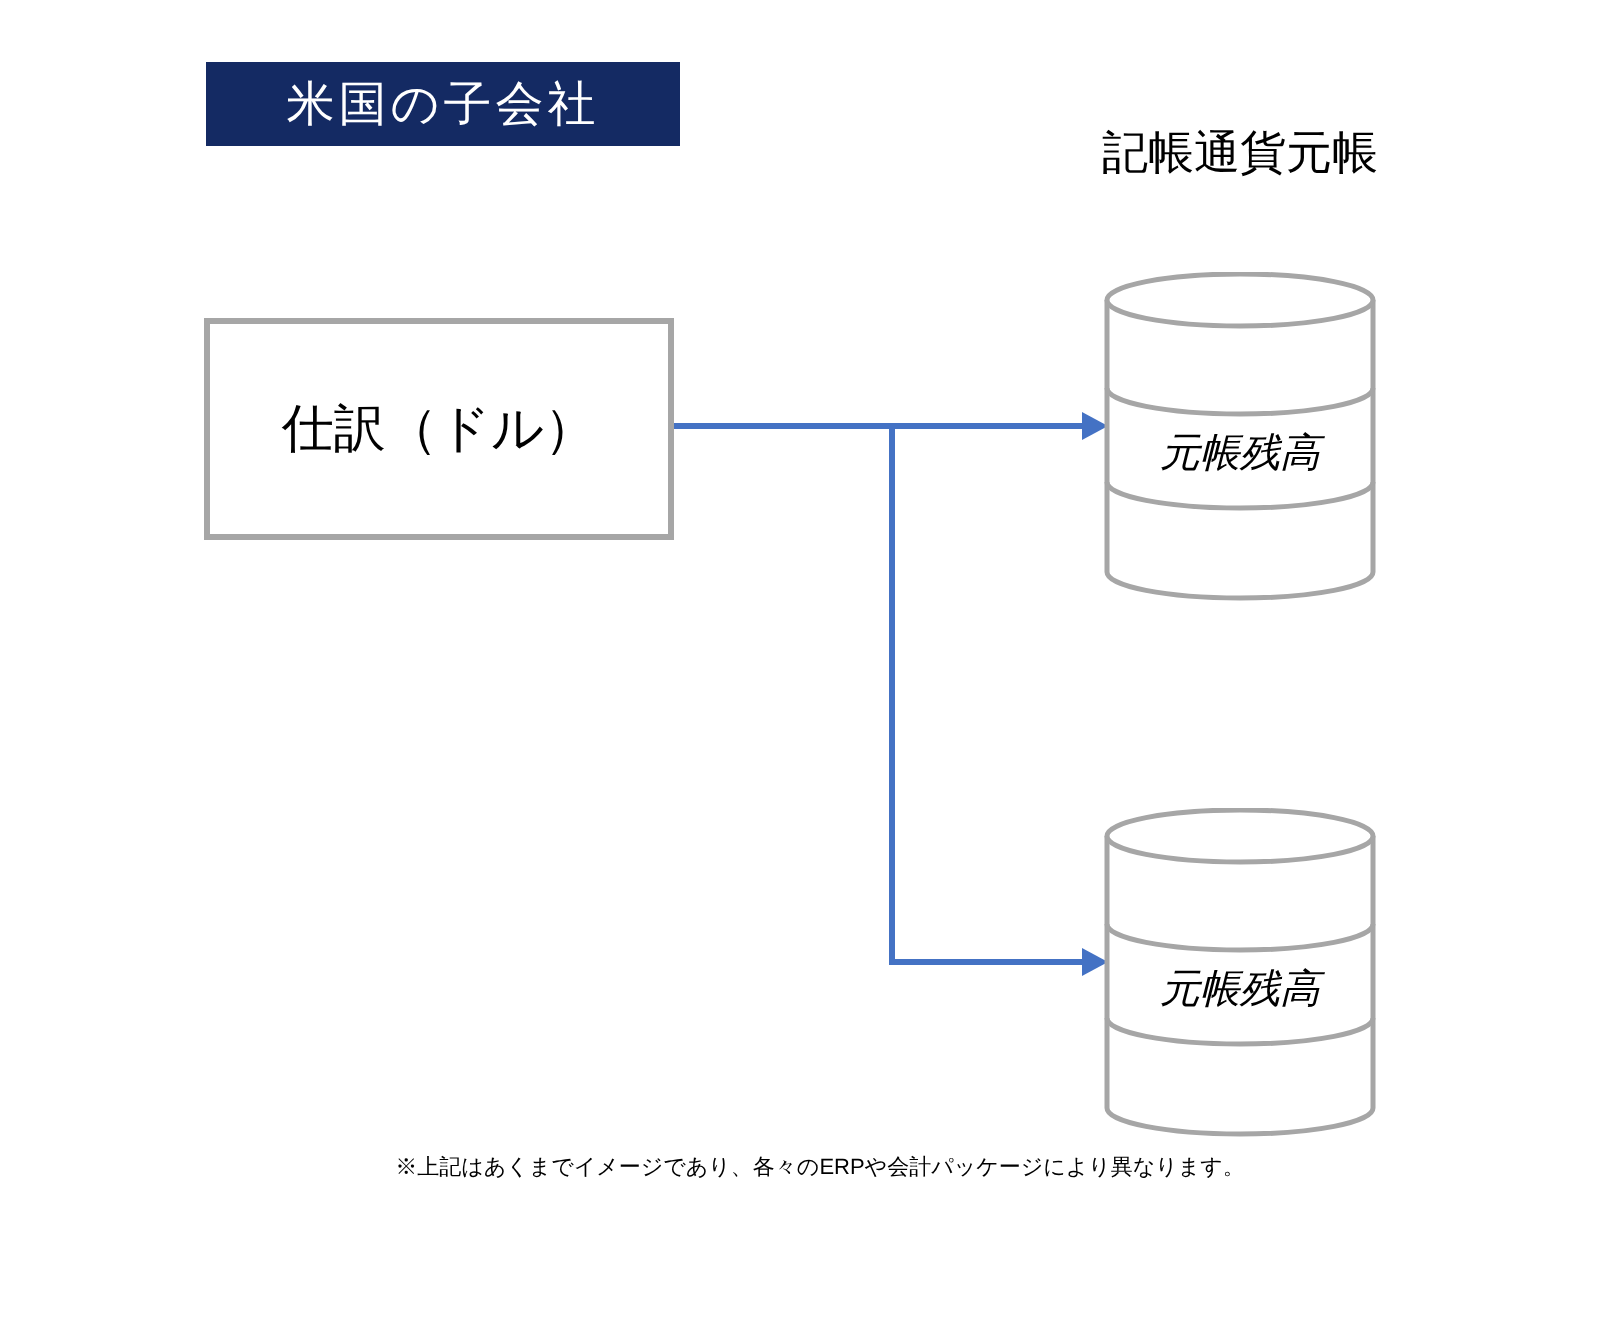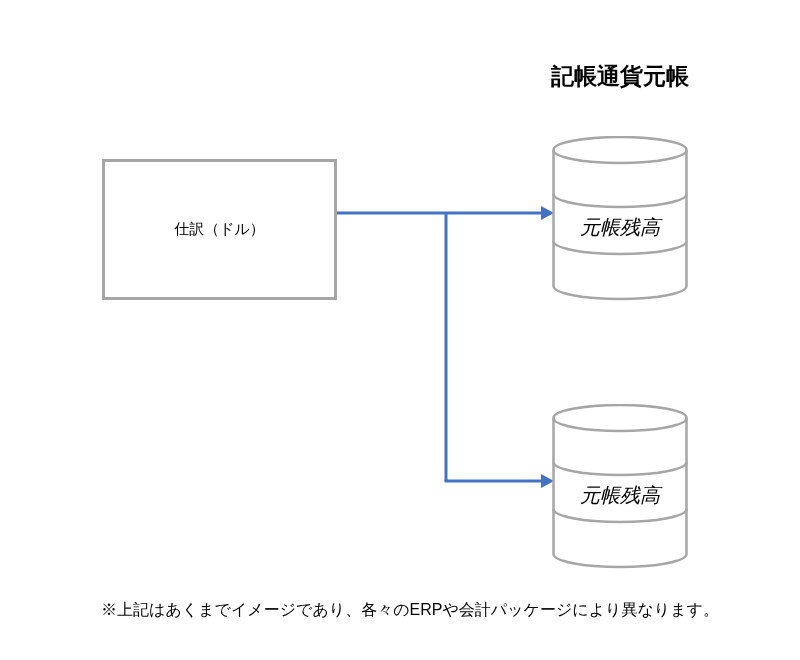--- a/index.html
+++ b/index.html
@@ -25,56 +25,59 @@
   .header-box{
     position:absolute;left:103px;top:31px;
     width:237px;height:42px;
     background:var(--header-bg);
     color:var(--header-text);
     display:flex;align-items:center;justify-content:center;
     font-size:24px;letter-spacing:2px;
   }
   .journal-box{
     position:absolute;left:102px;top:159px;
-    width:235px;height:141px;
+    width:235px;height:111px;
     border:3px solid var(--shape-border);
     background:#ffffff;
     display:flex;align-items:center;justify-content:center;
-    font-size:15px;
+    font-size:26px;
     text-align:right;
   }
   .connector-layer{
     position:absolute;left:0;top:0;width:800px;height:660px;
     pointer-events:none;
   }
   .db-icon{position:absolute;left:552px;width:136px;height:166px;}
   .db-icon.db1{top:136px;}
   .db-icon.db2{top:404px;}
   .db-balance{
     position:absolute;left:552px;width:136px;
     text-align:center;font-size:20px;line-height:24px;font-style:italic;
   }
   .db-balance.b1{top:215px;}
   .db-balance.b2{top:483px;}
   .ledger-label{
     position:absolute;width:260px;
-    text-align:center;font-size:23px;line-height:28px;font-weight:bold;
+    text-align:center;font-size:23px;line-height:28px;
   }
   .ledger-label.l1{left:490px;top:62px;}
   .ledger-label.l2{left:487px;top:332px;}
   .footnote{
-    position:absolute;left:20px;top:600px;width:780px;
-    text-align:center;font-size:16px;
+    position:absolute;left:20px;top:576px;width:780px;
+    text-align:center;font-size:11px;
   }
 </style>
 </head>
 <body>
 
 <div class="canvas">
 
+  <div class="header-box">
+    <span>米国の子会社</span>
+  </div>
 
   <div class="journal-box">
     <span>仕訳（ドル）</span>
   </div>
 
   <svg class="connector-layer" viewBox="0 0 800 660" xmlns="http://www.w3.org/2000/svg">
     <path d="M337,213 H541" stroke="var(--connector)" stroke-width="3" fill="none"></path>
     <polygon points="554,213 541,206 541,220" fill="var(--connector)"></polygon>
     <path d="M446,214 V481" stroke="var(--connector)" stroke-width="3" fill="none"></path>
     <path d="M444.5,481 H541" stroke="var(--connector)" stroke-width="3" fill="none"></path>

